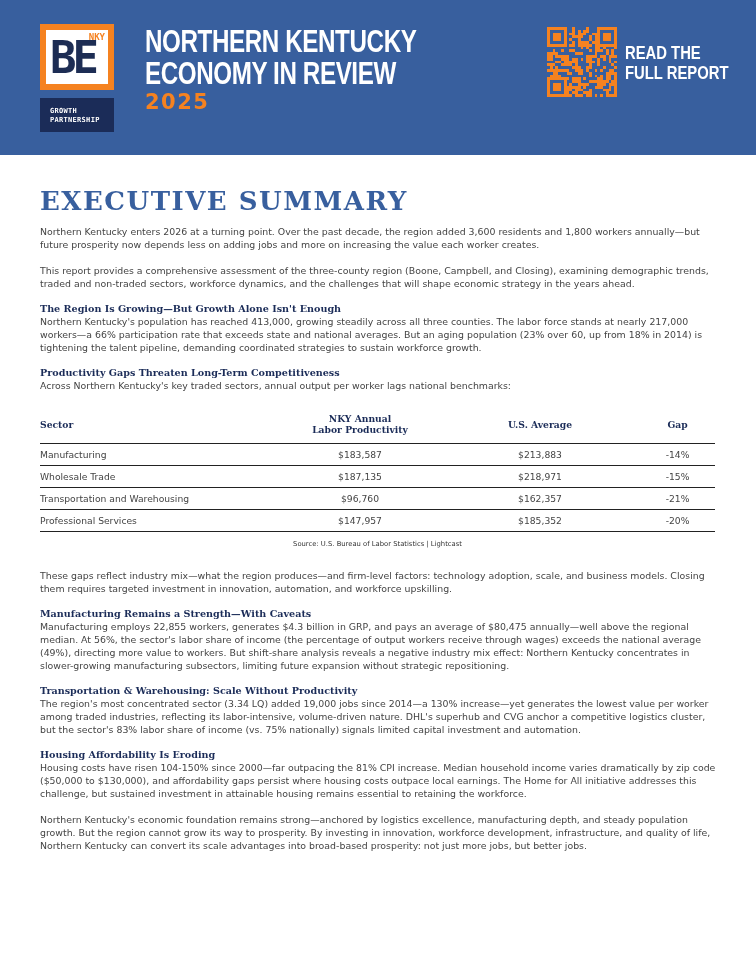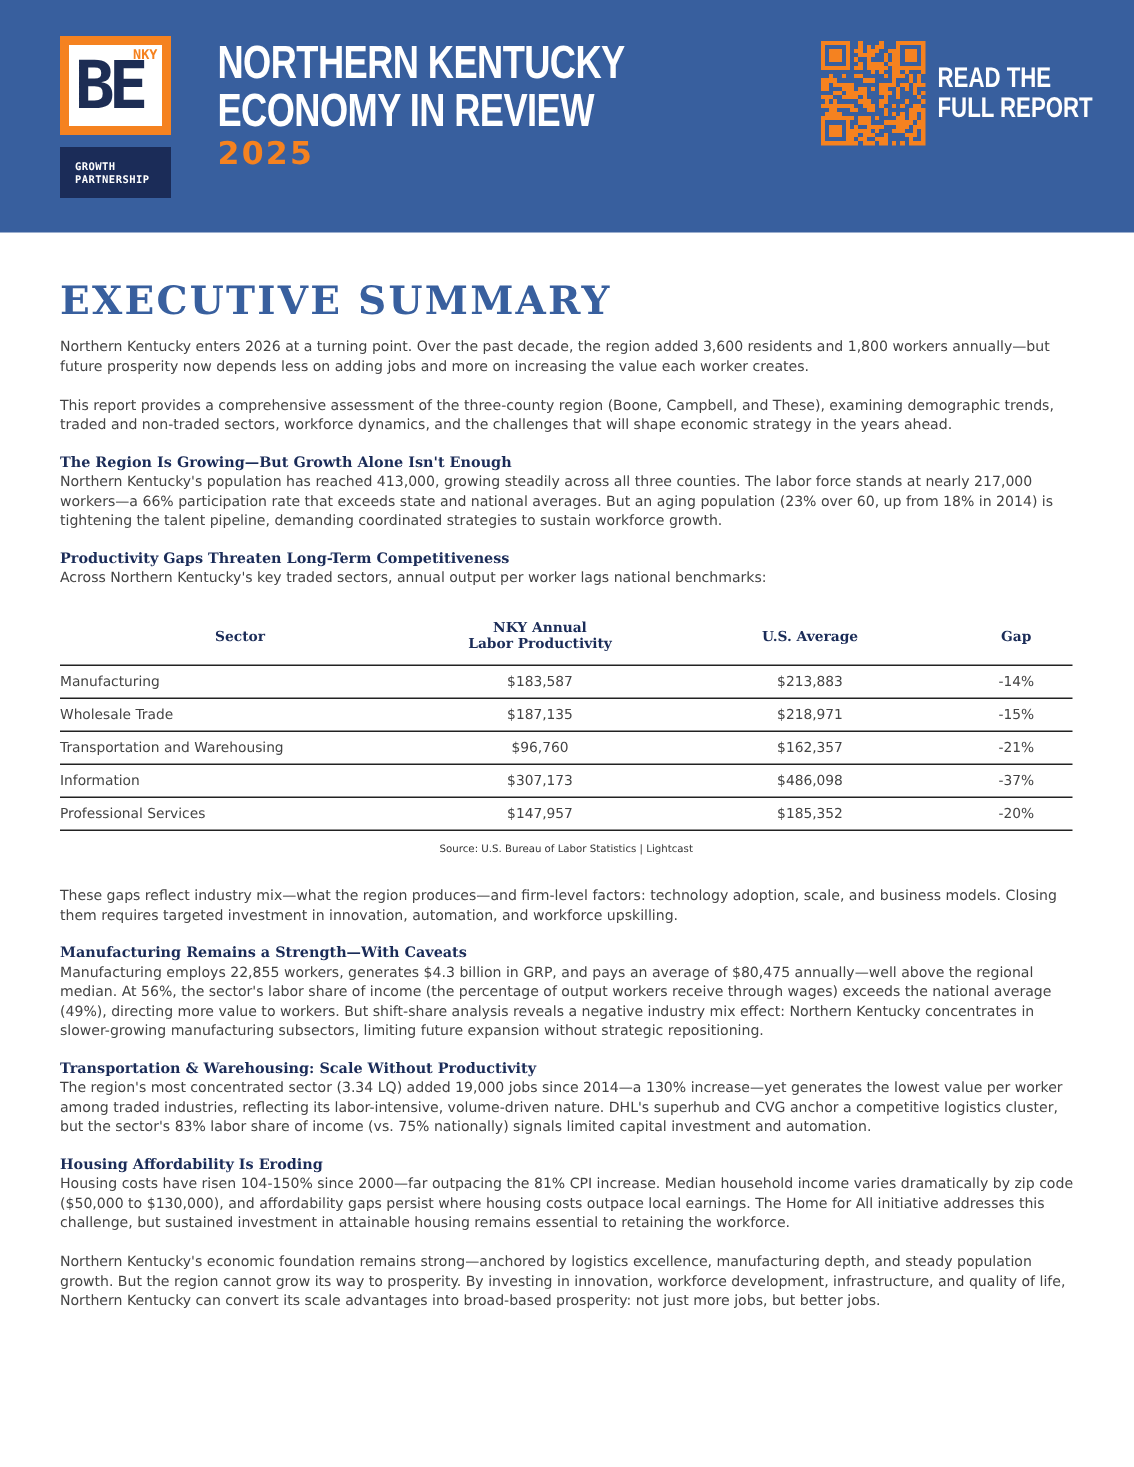--- a/index.html
+++ b/index.html
@@ -25,21 +25,21 @@
   
   .content { position: absolute; left: 40px; top: 186px; width: 680px; }
   .exec-title { font-family: "DejaVu Serif", serif; font-weight: bold; font-size: 26px; line-height: 30px; color: #385f9e; letter-spacing: 1.5px; margin-bottom: 9px; }
   p { font-size: 9.4px; line-height: 13px; color: #444444; }
   .gap { height: 13px; }
   h3 { font-family: "DejaVu Serif", serif; font-weight: bold; font-size: 9.6px; line-height: 12px; color: #1b2c58; margin-top: 0px; }
 
   
   table { width: 675px; border-collapse: collapse; margin-top: 11px; }
   th { font-family: "DejaVu Serif", serif; font-weight: bold; font-size: 9.2px; line-height: 11px; color: #1b2c58; padding: 10px 0 8px 0; text-align: center; }
-  th.sector { text-align: center; }
+  th.sector { text-align: left; }
   td { font-size: 9.2px; color: #444444; height: 22px; text-align: center; border-top: 1px solid #222222; }
   td.sector { text-align: left; }
   tr.last td { border-bottom: 1px solid #222222; }
   thead tr th { border-bottom: 1.5px solid #222222; }
   .col-sector { width: 240px; }
   .col-nky { width: 160px; }
   .col-us { width: 200px; }
   .col-gap { width: 75px; }
   .source { text-align: center; font-size: 6.8px; color: #333333; margin-top: 8px; width: 675px; }
 </style>
@@ -320,21 +320,21 @@
   <div class="qr-label">
     <div>READ THE</div>
     <div>FULL REPORT</div>
   </div>
 </div>
 
 <div class="content">
   <div class="exec-title">EXECUTIVE SUMMARY</div>
   <p>Northern Kentucky enters 2026 at a turning point. Over the past decade, the region added 3,600 residents and 1,800 workers annually—but future prosperity now depends less on adding jobs and more on increasing the value each worker creates.</p>
   <div class="gap"></div>
-  <p>This report provides a comprehensive assessment of the three-county region (Boone, Campbell, and These), examining demographic trends, traded and non-traded sectors, workforce dynamics, and the challenges that will shape economic strategy in the years ahead.</p>
+  <p>This report provides a comprehensive assessment of the three-county region (Boone, Campbell, and Closing), examining demographic trends, traded and non-traded sectors, workforce dynamics, and the challenges that will shape economic strategy in the years ahead.</p>
   <div class="gap"></div>
 
   <h3>The Region Is Growing—But Growth Alone Isn't Enough</h3>
   <p>Northern Kentucky's population has reached 413,000, growing steadily across all three counties. The labor force stands at nearly 217,000 workers—a 66% participation rate that exceeds state and national averages. But an aging population (23% over 60, up from 18% in 2014) is tightening the talent pipeline, demanding coordinated strategies to sustain workforce growth.</p>
   <div class="gap"></div>
 
   <h3>Productivity Gaps Threaten Long-Term Competitiveness</h3>
   <p>Across Northern Kentucky's key traded sectors, annual output per worker lags national benchmarks:</p>
 
   <table>
@@ -361,26 +361,20 @@
         <td>$187,135</td>
         <td>$218,971</td>
         <td>-15%</td>
       </tr>
       <tr>
         <td class="sector">Transportation and Warehousing</td>
         <td>$96,760</td>
         <td>$162,357</td>
         <td>-21%</td>
       </tr>
-      <tr>
-        <td class="sector">Information</td>
-        <td>$307,173</td>
-        <td>$486,098</td>
-        <td>-37%</td>
-      </tr>
       <tr class="last">
         <td class="sector">Professional Services</td>
         <td>$147,957</td>
         <td>$185,352</td>
         <td>-20%</td>
       </tr>
     </tbody>
   </table>
   <div class="source">Source: U.S. Bureau of Labor Statistics | Lightcast</div>
 

